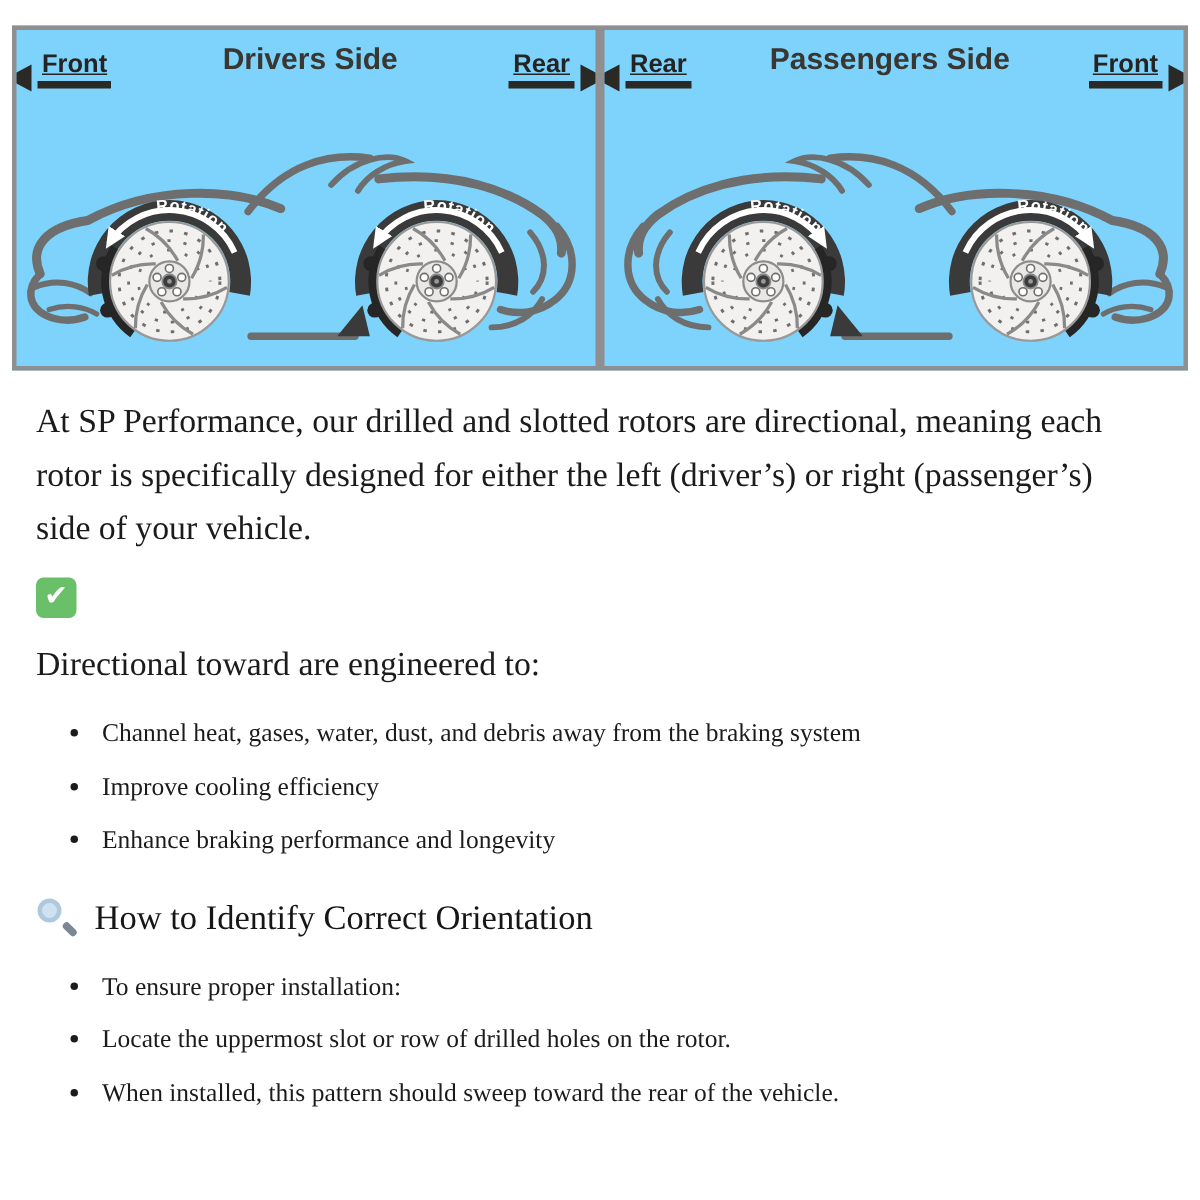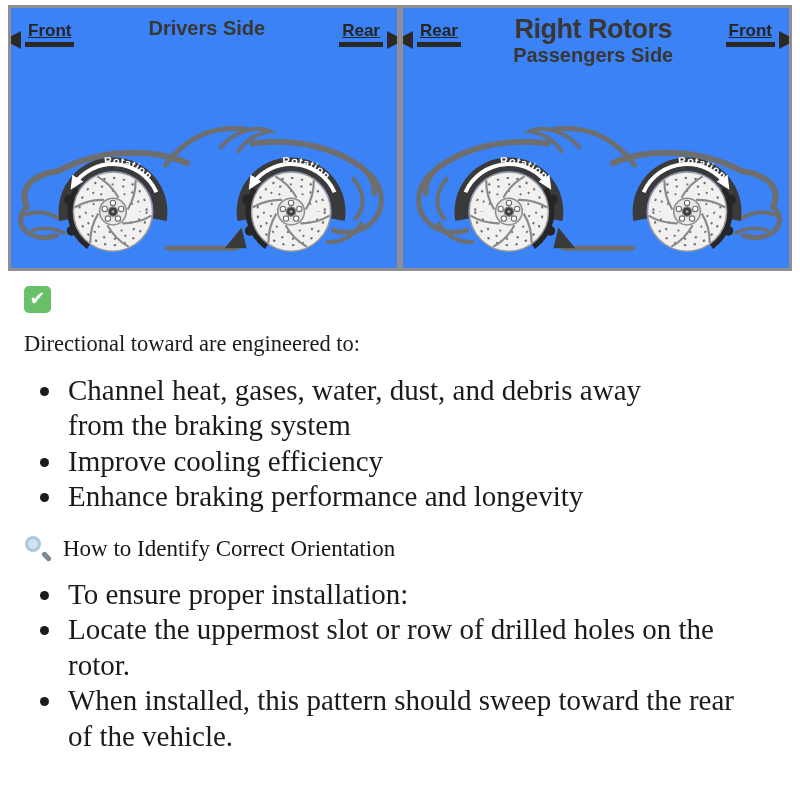--- a/index.html
+++ b/index.html
@@ -5,22 +5,22 @@
   * { box-sizing: border-box; }
   html,body { margin:0; padding:0; background:#ffffff; }
   body {
     width:800px; height:800px; overflow:hidden;
     font-family:"Liberation Serif", serif; color:#1b1b1b;
   }
 
   
   .diagram { display:flex; padding:5px 8px 0 8px; }
   .panel {
-    width:50%; height:266px; position:relative;
-    border:3px solid #8f8f8f; background:#3b82f6; overflow:hidden;
+    width:50%; height:230px; position:relative;
+    border:3px solid #8f8f8f; background:#7dd3fc; overflow:hidden;margin-top:12px;
   }
   .panel-header {
     display:flex; justify-content:space-between; align-items:flex-start;
     padding:7px 14px 0 14px; position:relative; z-index:2;
   }
   .panel-titles { flex:1; text-align:center; margin-top:1px; }
   .panel-title {
     font-family:"Liberation Sans", sans-serif; font-weight:bold;
     font-size:27px; line-height:1.0; color:#3a3632; letter-spacing:-0.5px;
   }
@@ -47,21 +47,21 @@
   .car-wrap { position:absolute; left:0; right:0; bottom:0; height:152px; z-index:1; }
   .car-wrap svg { display:block; width:100%; height:100%; }
 
   
   .article { padding:0 24px; }
   .intro { font-size:22.5px; line-height:35.5px; margin:16px 0 0 0; max-width:735px; }
   h2 { font-size:24px; line-height:34px; margin:0; display:flex; align-items:center; gap:11px; color:#161616; }
   .h-bold { font-weight:bold; margin-top:15px; }
   .h-reg  { font-weight:normal; margin-top:17px; font-size:23px; }
   .lead { font-size:22.5px; line-height:35.5px; margin:13px 0 0 0; }
-  .blist { margin:11px 0 0 0; padding-left:40px; font-size:29px; line-height:35.5px; }
+  .blist { margin:11px 0 0 0; padding-left:40px; font-size:17px; line-height:35.5px; }
   .blist li { padding-left:4px; margin:0; }
   .blist-1 { max-width:668px; }
   .blist-2 { max-width:712px; }
 
   
   .check-emoji {
     width:27px; height:27px; border-radius:5px; background:#6abf69;
     display:inline-flex; align-items:center; justify-content:center; flex:0 0 auto;
   }
   .check-glyph {
@@ -163,21 +163,20 @@
           <text font-family="Liberation Sans, sans-serif" font-size="11" font-weight="bold" fill="#ffffff" letter-spacing="0.5"><textPath href="#tp-L-0" startOffset="18">Rotation</textPath></text>
           <text font-family="Liberation Sans, sans-serif" font-size="11" font-weight="bold" fill="#ffffff" letter-spacing="0.5"><textPath href="#tp-L-1" startOffset="18">Rotation</textPath></text>
         </svg>
       </div>
   </section>
 
   <section class="panel">
     <header class="panel-header">
       <span class="dir dir-left">Rear</span>
       <div class="panel-titles">
-        <div class="panel-title">Right Rotors</div>
         <div class="panel-sub">Passengers Side</div>
       </div>
       <span class="dir dir-right">Front</span>
     </header>
     <div class="car-wrap" id="car-right">
         <svg viewBox="0 0 390 152" preserveAspectRatio="xMidYMax meet">
           <defs>
             <marker id="ah-R" orient="auto" markerUnits="userSpaceOnUse" markerWidth="15" markerHeight="13" refX="10" refY="6.5">
               <path d="M0,0 L14,6.5 L0,13 Z" fill="#ffffff"></path>
             </marker>
@@ -245,20 +244,21 @@
             <path d="M 326.9,75.5 A 48 48 0 0 0 242.3,69.6" fill="none" stroke="#ffffff" stroke-width="4" marker-end="url(#ah-R)"></path>
           </g>
           <text font-family="Liberation Sans, sans-serif" font-size="11" font-weight="bold" fill="#ffffff" letter-spacing="0.5"><textPath href="#tp-R-0" startOffset="18">Rotation</textPath></text>
           <text font-family="Liberation Sans, sans-serif" font-size="11" font-weight="bold" fill="#ffffff" letter-spacing="0.5"><textPath href="#tp-R-1" startOffset="18">Rotation</textPath></text>
         </svg>
       </div>
   </section>
 </div>
 
 <article class="article">
+  <p class="intro">At SP Performance, our drilled and slotted rotors are directional, meaning each rotor is specifically designed for either the left (driver’s) or right (passenger’s) side of your vehicle.</p>
 
   <h2 class="h-bold">
     <span class="check-emoji">
         <span class="check-glyph">✔</span>
       </span>
   </h2>
   <p class="lead">Directional toward are engineered to:</p>
   <ul class="blist blist-1">
     <li>Channel heat, gases, water, dust, and debris away from the braking system</li>
     <li>Improve cooling efficiency</li>

